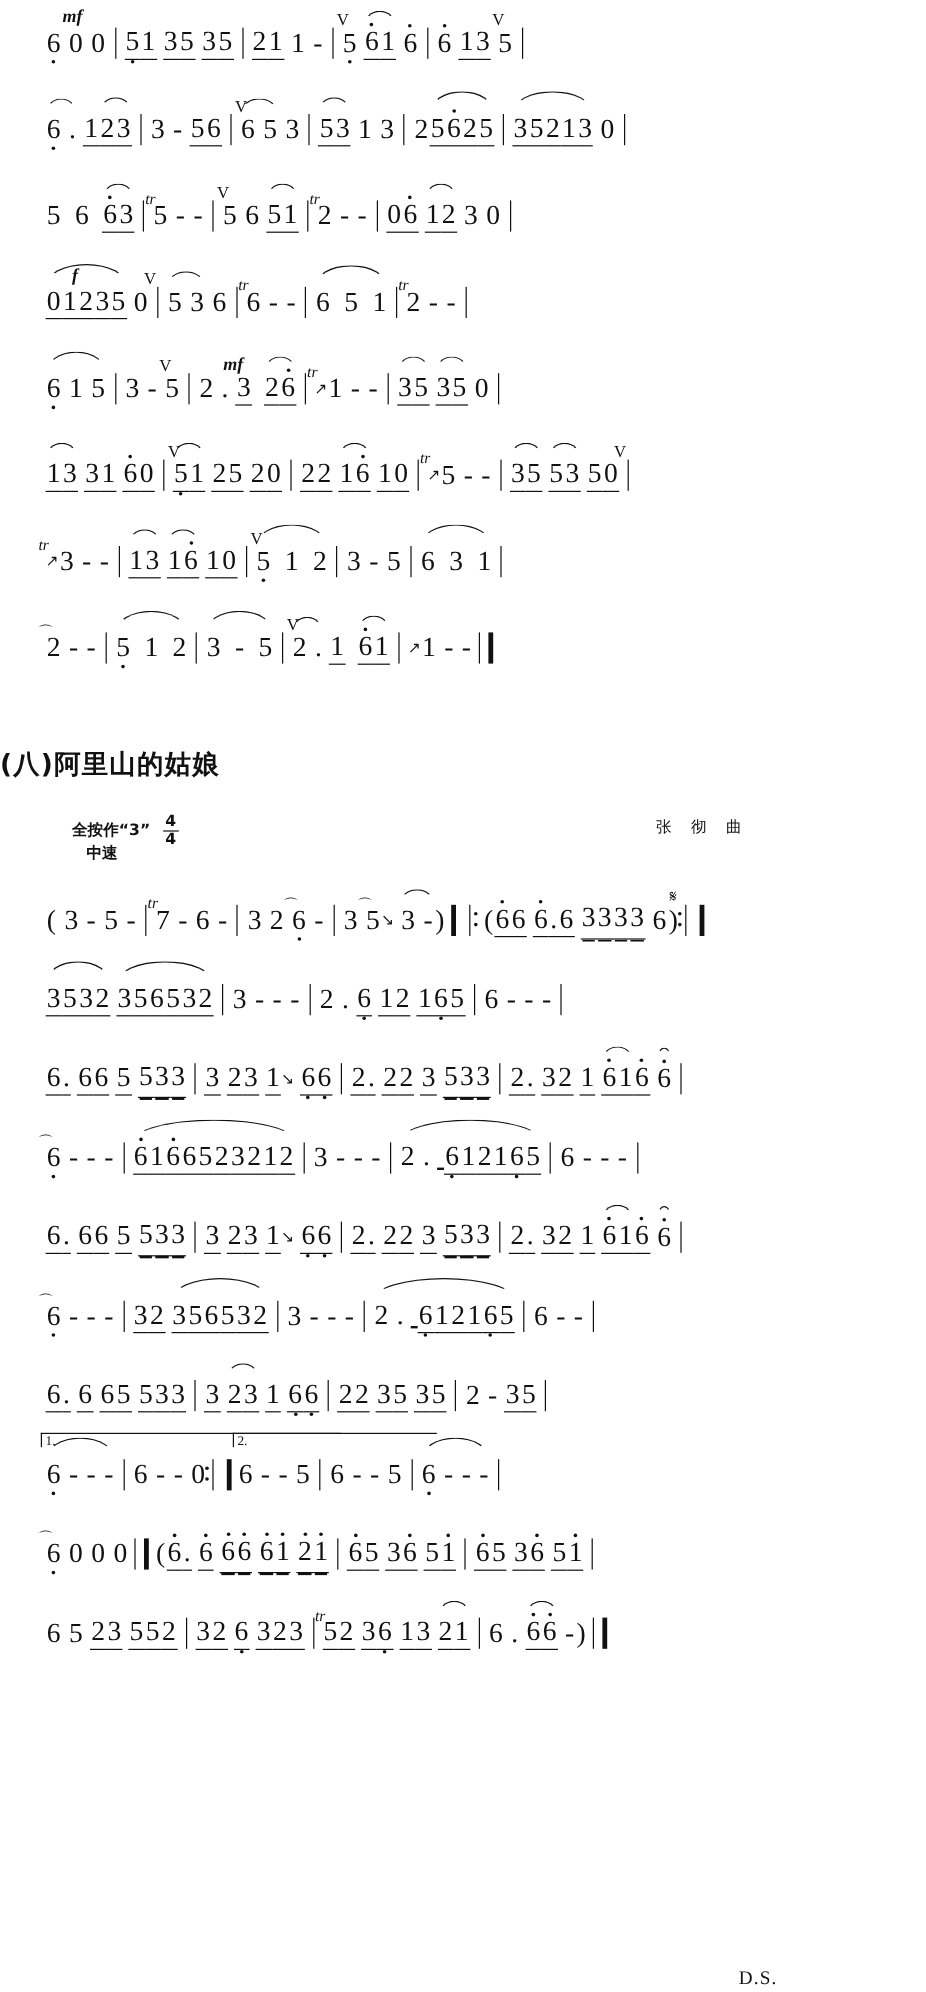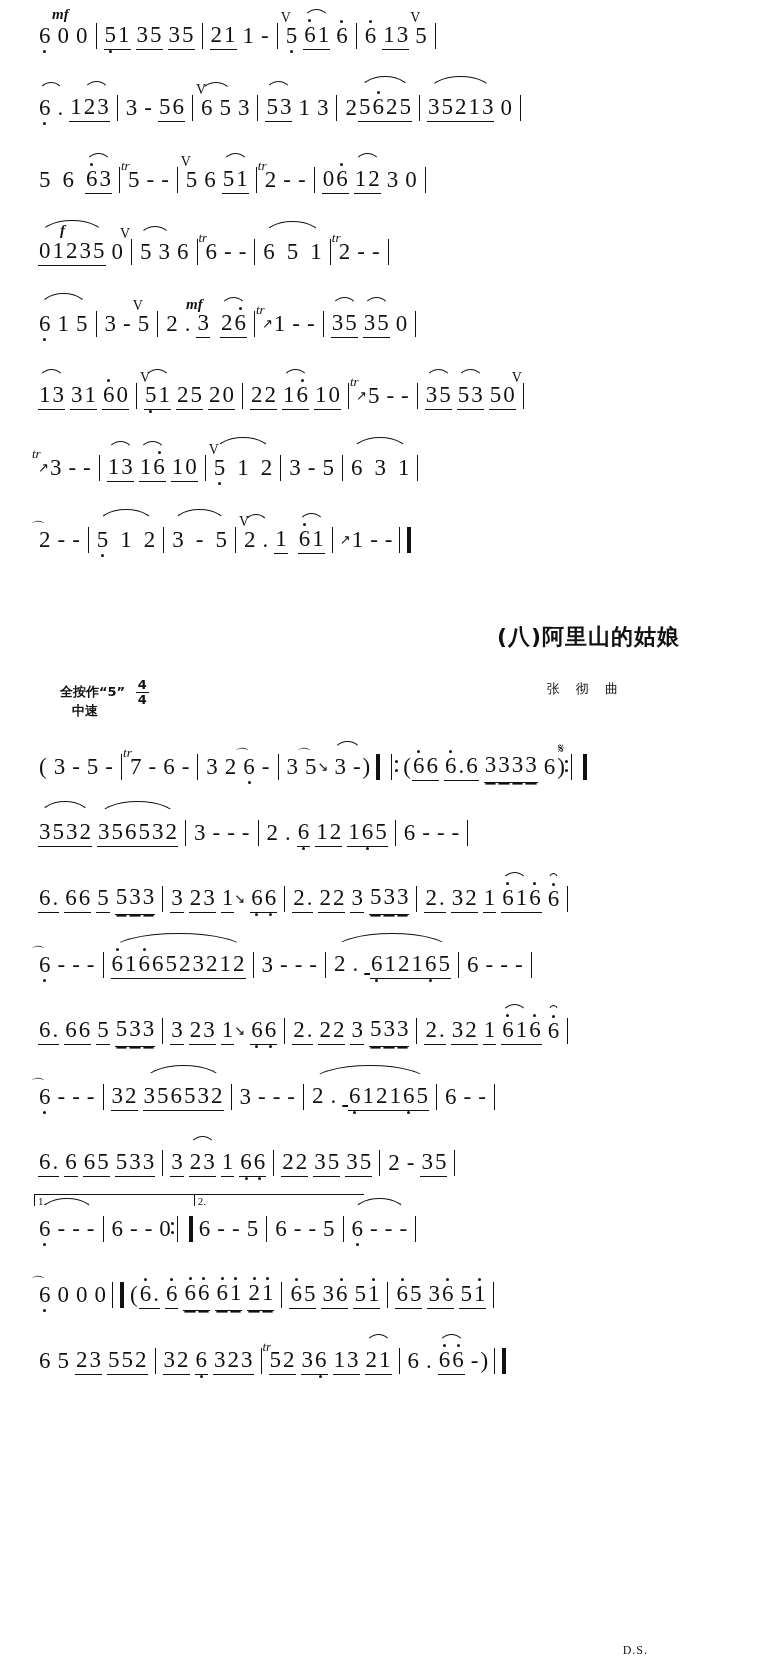--- a/index.html
+++ b/index.html
@@ -176,21 +176,21 @@
   }
   .fermata > span {
     position: absolute;
     top: -21px;
     left: -7px;
     font-size: 14px;
   }
 
   
   .section-title {
-    text-align: right;
+    text-align: left;
     font-size: 22px;
     font-weight: bold;
     font-family: "DejaVu Sans", sans-serif;
     margin: 46px 4px 26px 0;
     letter-spacing: 1px;
   }
   .meta {
     position: relative;
     height: 56px;
     margin: 0 60px;
@@ -226,21 +226,21 @@
     border-top: 1.3px solid #111;
     font-size: 11px;
     padding-left: 3px;
     box-sizing: border-box;
     white-space: nowrap;
   }
   .footer-rs {
     position: absolute;
     right: 36px;
     bottom: 2px;
-    font-size: 12px;
+    font-size: 16px;
     font-family: "Liberation Serif", serif;
     letter-spacing: 1px;
   }
   .seg {
     display: inline-block;
     position: relative;
     width: 0;
   }
   .seg > span {
     position: absolute;
@@ -574,21 +574,21 @@
         <span class="sp-s"></span>
         <span class="cell">-</span>
       <span class="barend"></span>
     </div>
   </div>
 
   <div class="section-title">(八)阿里山的姑娘</div>
 
   <div class="meta">
     <div class="left1">
-      <span>全按作“5”</span>
+      <span>全按作“3”</span>
       <span class="frac">
         <span class="num">4</span>
         <span class="den">4</span>
       </span>
     </div>
     <div class="left2">中速</div>
     <div class="right">张 彻 曲</div>
   </div>
 
   <div>

